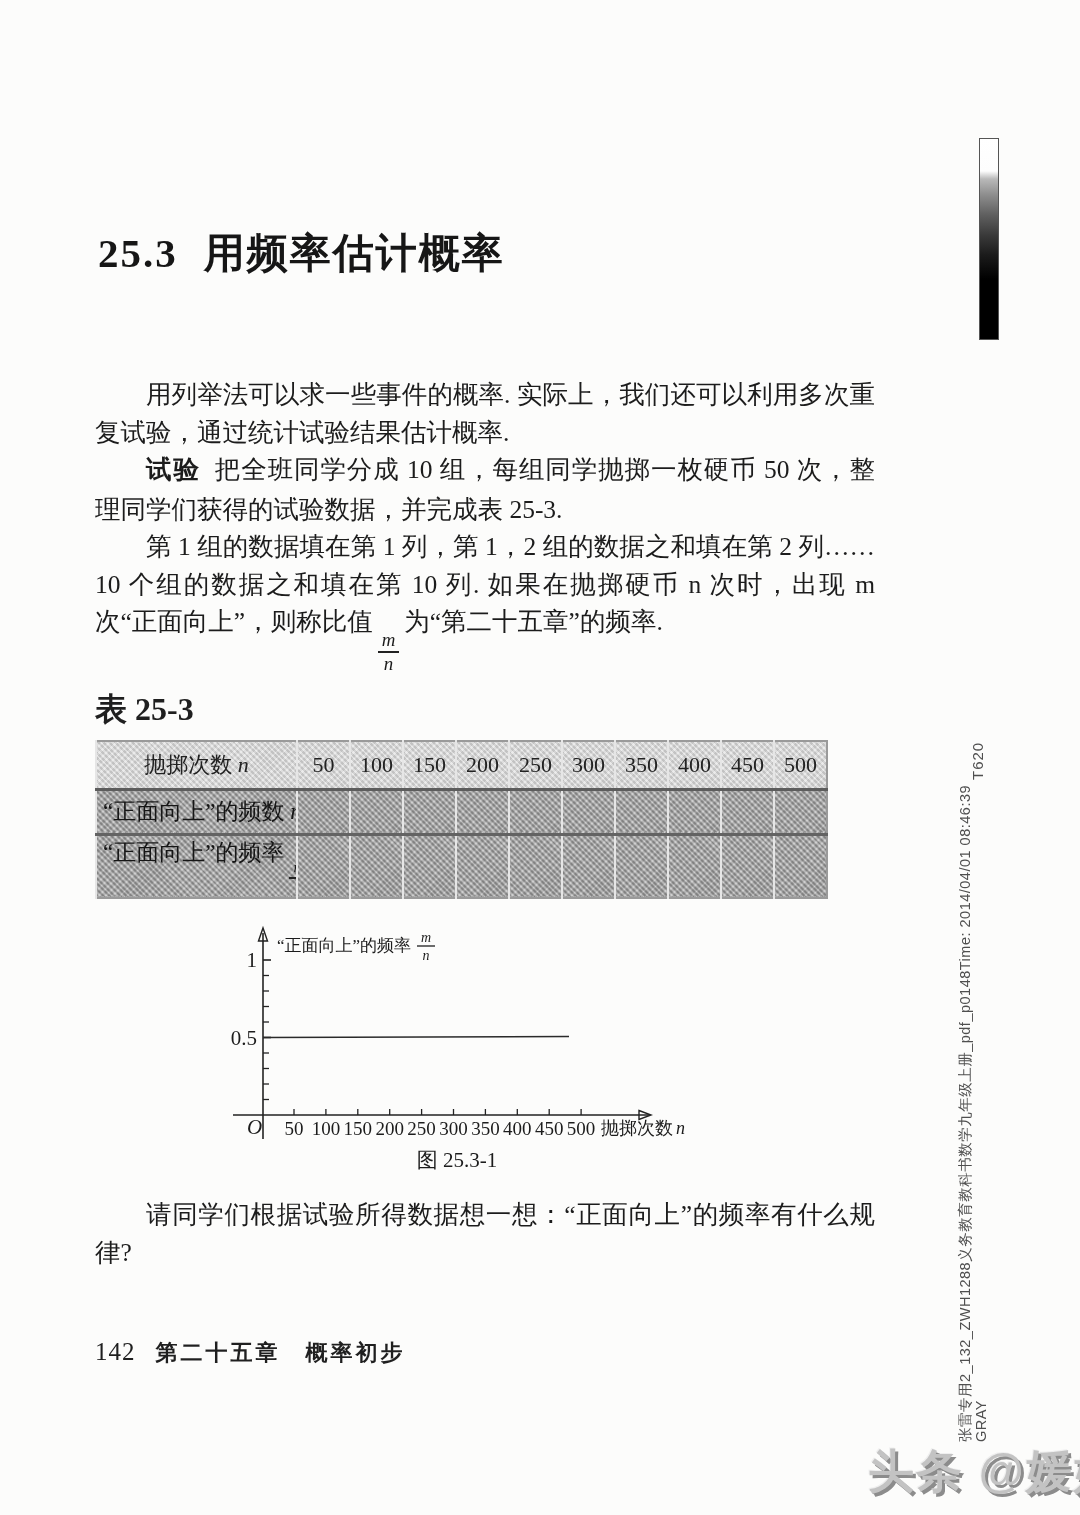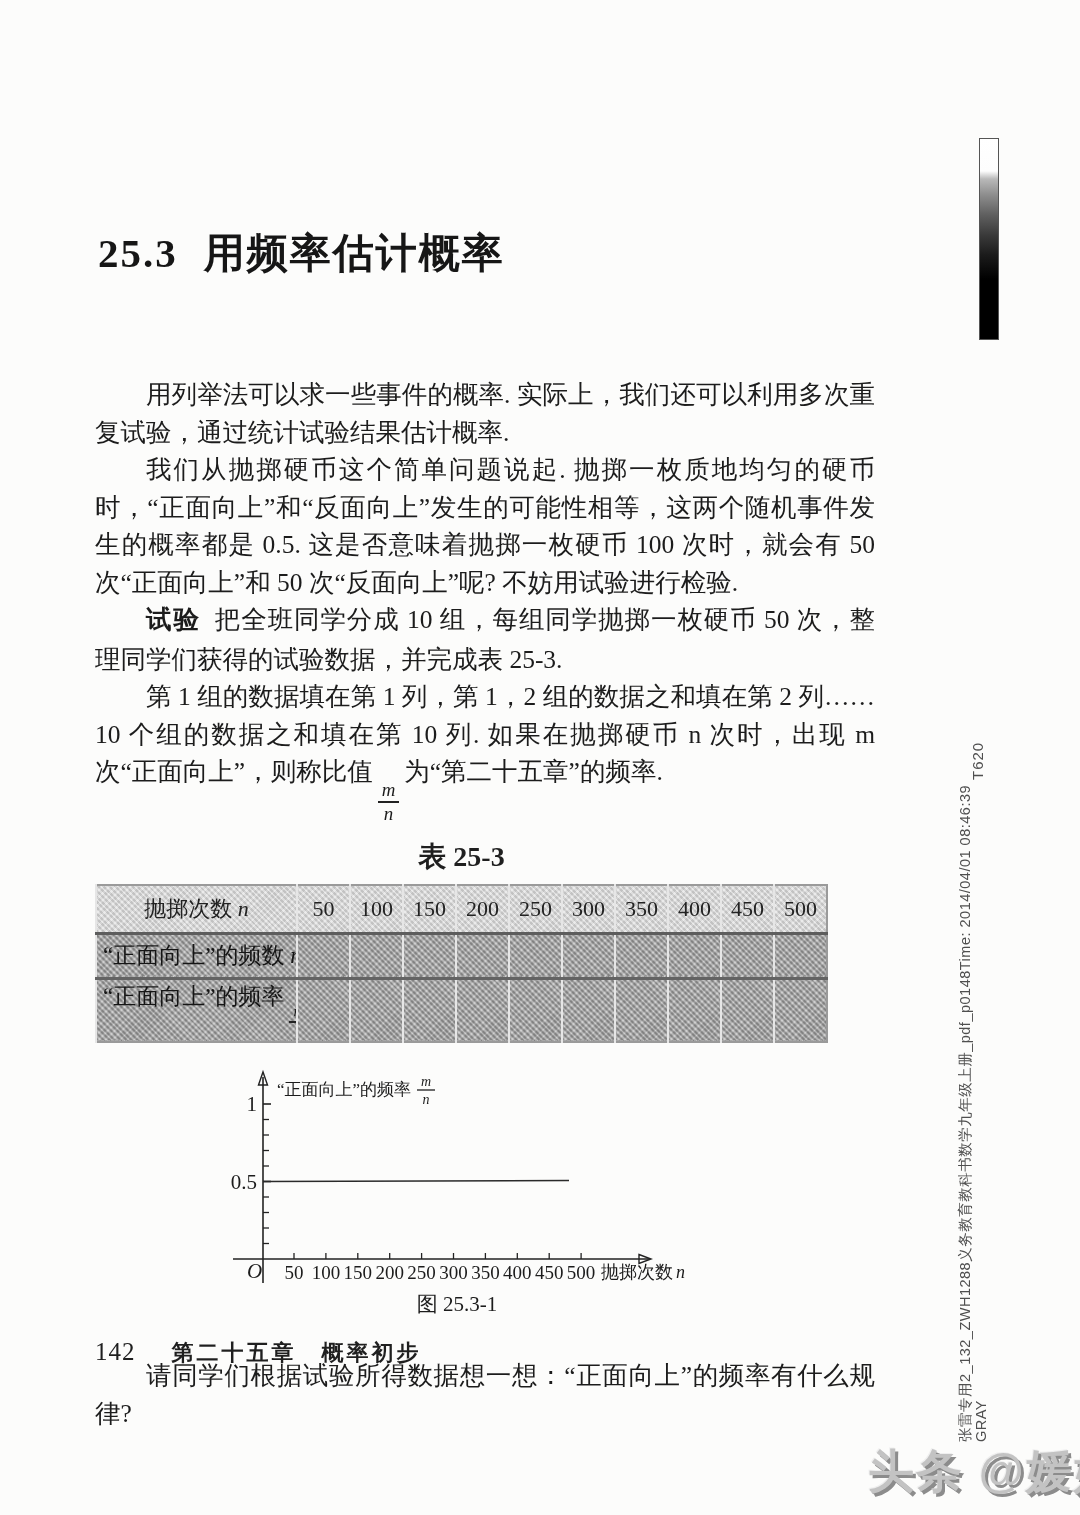--- a/index.html
+++ b/index.html
@@ -33,22 +33,22 @@
   
   .frac{
     display:inline-flex; flex-direction:column; align-items:center;
     vertical-align:-0.85em; line-height:1.05; font-size:0.74em;
     font-style:italic; margin:0 5px; text-indent:0;
   }
   .frac .fnum{border-bottom:2px solid #222; padding:0 4px 1px;}
   .frac .fden{padding-top:1px;}
   
   .table-caption{
-    margin:14px 0 8px; width:733px; text-align:center;
-    font-size:28px; font-weight:700;
+    margin:14px 0 8px; width:733px; 
+    font-size:32px; font-weight:700;
   }
   table.gtable{
     table-layout:fixed; border-collapse:collapse; width:733px;
     border:2px solid #9a9a9a;
   }
   table.gtable td{
     border-left:2px solid #e6e6e6; overflow:hidden;
     background-color:#bdbdbd;
     background-image:
       repeating-linear-gradient(45deg, rgba(15,15,15,.22) 0 2px, rgba(250,250,250,.20) 2px 4px),
@@ -69,21 +69,21 @@
   td.row-label{
     font-size:23px; color:#151515; padding-left:6px; white-space:nowrap;
   }
   td.row-label .frac{font-size:0.68em; vertical-align:-0.8em;}
   
   .chart-wrap{margin:26px 0 0 130px; width:460px;}
   .chart-wrap svg{display:block;}
   
   .footer{position:absolute; left:95px; top:1338px; white-space:nowrap;}
   .footer .pagenum{font-size:25px; letter-spacing:1px;}
-  .footer .chapter{font-size:22px; font-weight:600; margin-left:32px; letter-spacing:3px;}
+  .footer .chapter{font-size:22px; font-weight:600; margin-left:16px; letter-spacing:3px;}
   
   .vtext{
     position:absolute; white-space:nowrap;
     transform:rotate(-90deg); transform-origin:0 0;
     font-family:"Liberation Sans", sans-serif; color:#4f4f4f;
   }
   .margin-code{left:969px; top:780px; font-size:15px; letter-spacing:1px;}
   .margin-wm{left:957px; top:1442px; font-size:14.5px; line-height:16px; letter-spacing:0.5px;}
   .social-wm{
     position:absolute; left:868px; top:1441px;
@@ -99,21 +99,20 @@
 <div class="page">
 
   <div class="calib-strip"></div>
 
   <h1 class="title"><span>25.3</span><span class="gap"></span><span>用频率估计概率</span></h1>
 
   <div class="content">
 
     <p>用列举法可以求一些事件的概率. 实际上，我们还可以利用多次重复试验，通过统计试验结果估计概率.</p>
 
-    <p>我们从抛掷硬币这个简单问题说起. 抛掷一枚质地均匀的硬币时，“正面向上”和“反面向上”发生的可能性相等，这两个随机事件发生的概率都是 0.5. 这是否意味着抛掷一枚硬币 100 次时，就会有 50 次“正面向上”和 50 次“反面向上”呢? 不妨用试验进行检验.</p>
 
     <p><span class="exp-label">试验</span><span>把全班同学分成 10 组，每组同学抛掷一枚硬币 50 次，整理同学们获得的试验数据，并完成表 25-3.</span></p>
 
     <p><span>第 1 组的数据填在第 1 列，第 1，2 组的数据之和填在第 2 列……10 个组的数据之和填在第 10 列. 如果在抛掷硬币 n 次时，出现 m 次“正面向上”，则称比值</span><span class="frac">
           <span class="fnum">m</span>
           <span class="fden">n</span>
         </span><span>为“第二十五章”的频率.</span></p>
 
     <div class="table-caption">表 25-3</div>
 
@@ -224,21 +223,21 @@
         <g>
           <text x="201" y="17" font-size="14" font-style="italic" text-anchor="middle" fill="#1c1c1c">m</text>
           <line x1="192" y1="21" x2="210" y2="21" stroke="#1c1c1c" stroke-width="1.3"></line>
           <text x="201" y="35" font-size="14" font-style="italic" text-anchor="middle" fill="#1c1c1c">n</text>
         </g>
 
         <text x="232" y="242" font-size="21" text-anchor="middle" fill="#1c1c1c">图 25.3-1</text>
       </svg>
     </div>
 
-    <p style="margin-top:36px;">请同学们根据试验所得数据想一想：“正面向上”的频率有什么规律?</p>
+    <p style="margin-top:19px;">请同学们根据试验所得数据想一想：“正面向上”的频率有什么规律?</p>
   </div>
 
   <div class="footer">
     <span class="pagenum">142</span>
     <span class="chapter">第二十五章　概率初步</span>
   </div>
 
   <div class="vtext margin-code">T620</div>
 
   <div class="vtext margin-wm">

